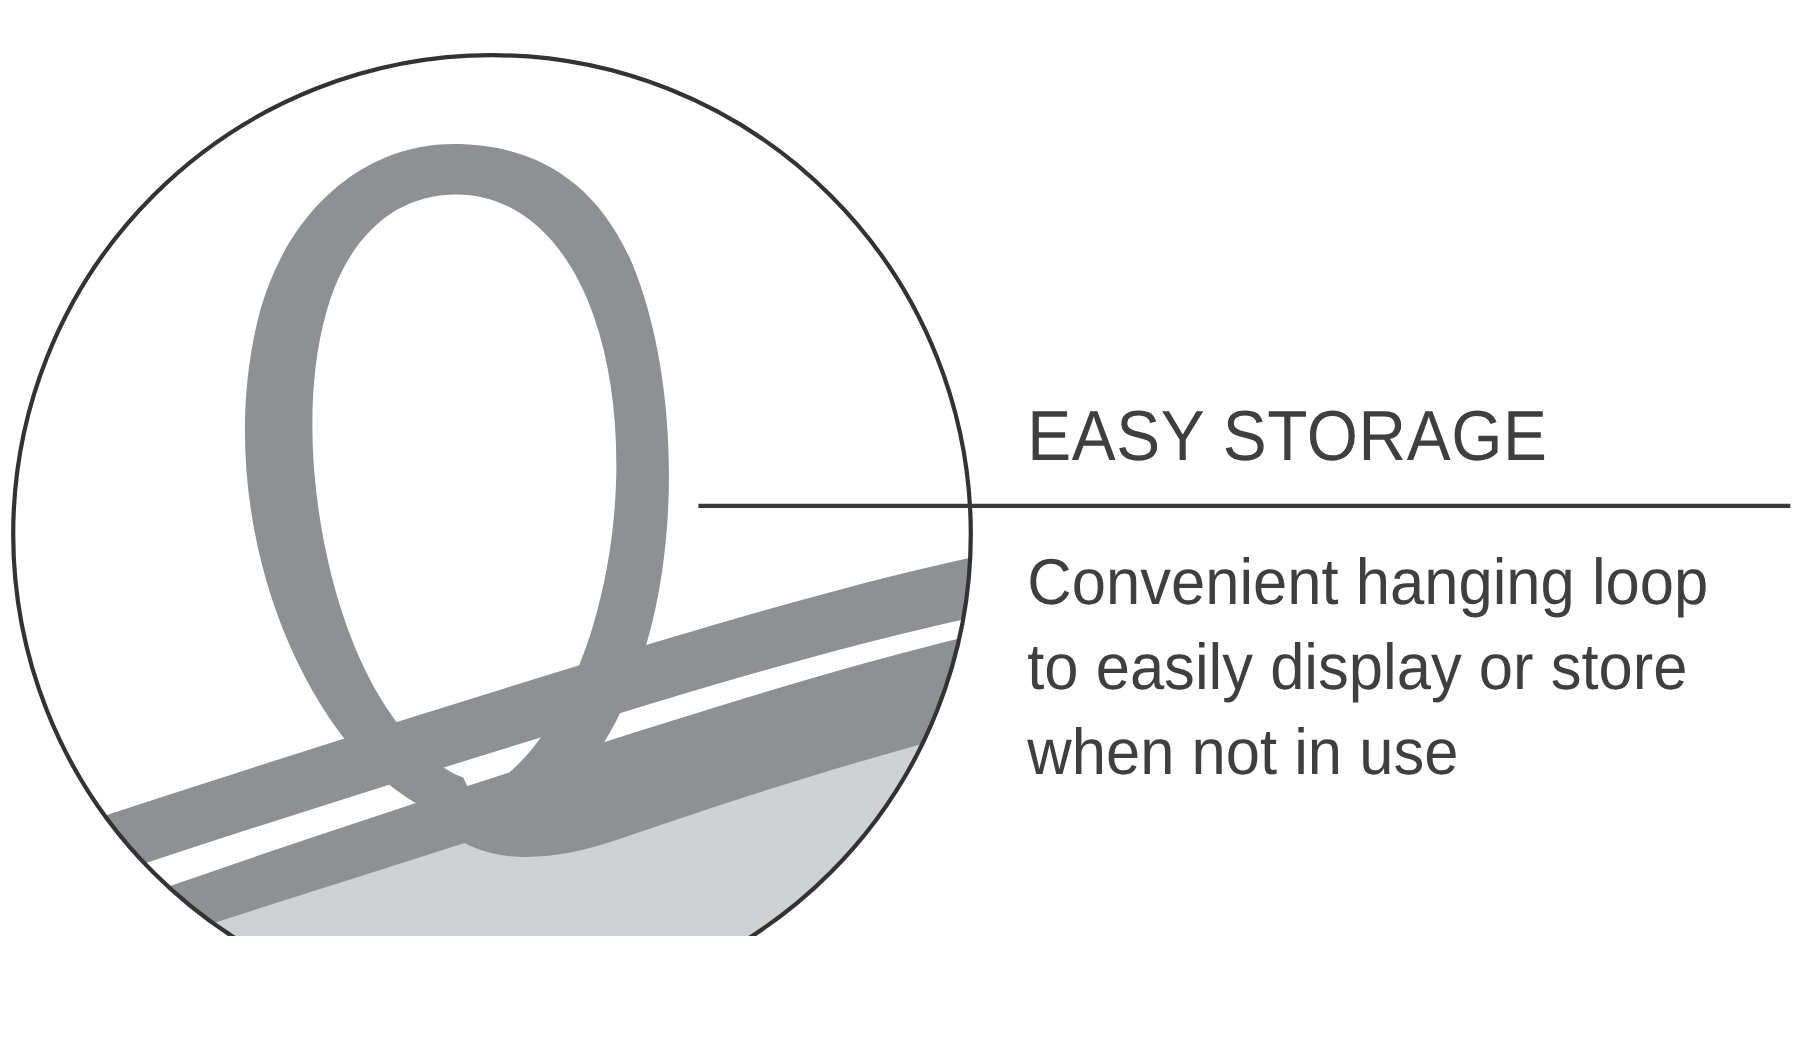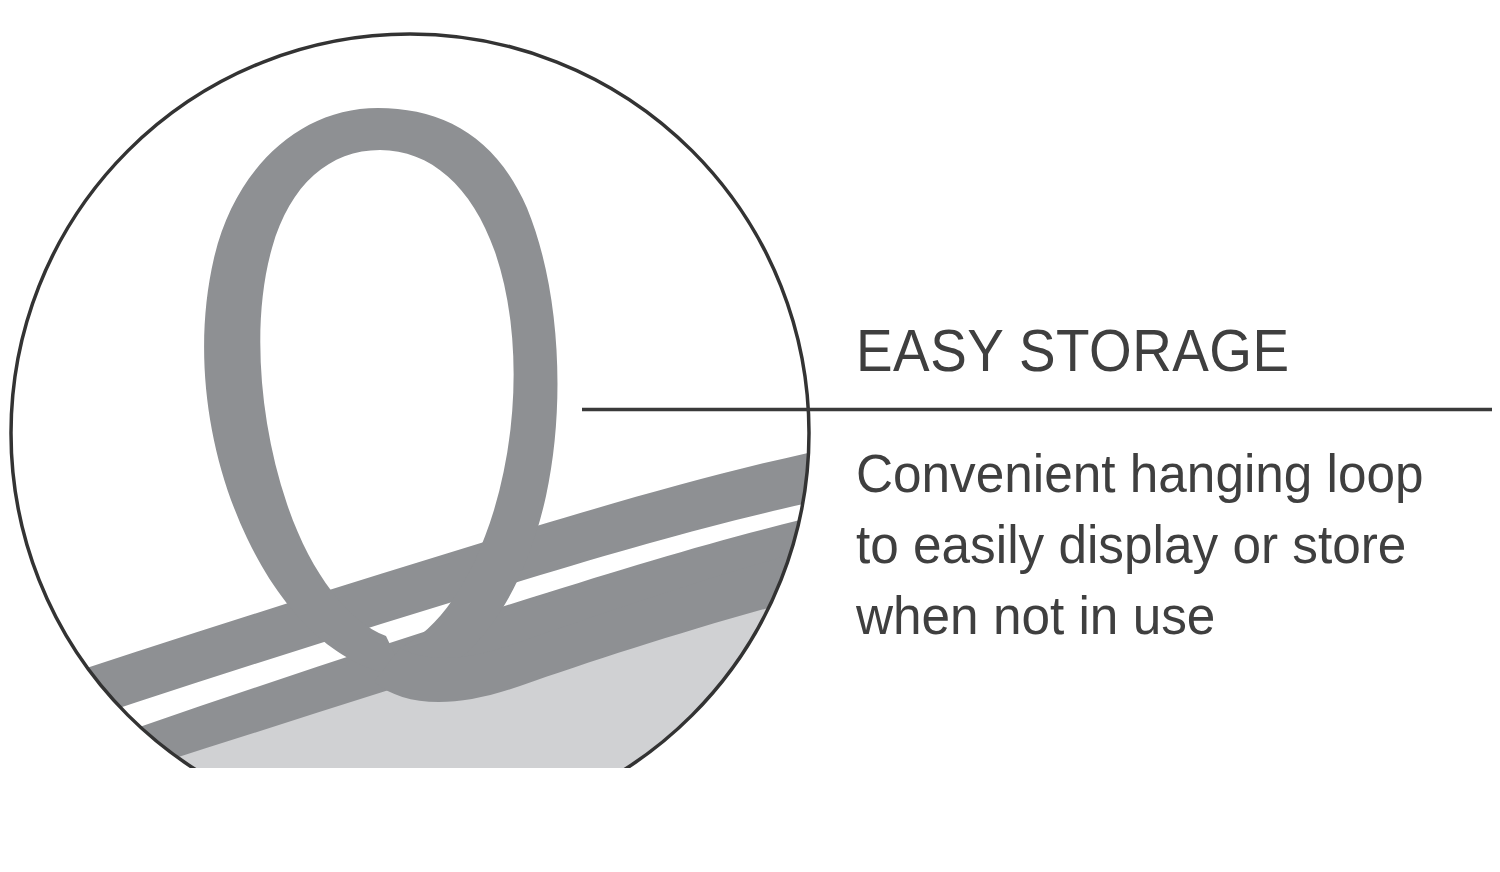--- a/index.html
+++ b/index.html
@@ -9,20 +9,21 @@
   }
   body {
     font-family: "Liberation Sans", sans-serif;
   }
   #stage {
     position: relative;
     width: 1500px;
     height: 768px;
     background: #ffffff;
     overflow: hidden;
+    margin-top: 12px;
   }
   #illustration {
     position: absolute;
     left: 0;
     top: 0;
     width: 1500px;
     height: 872px;
   }
   #text-block {
     position: absolute;

